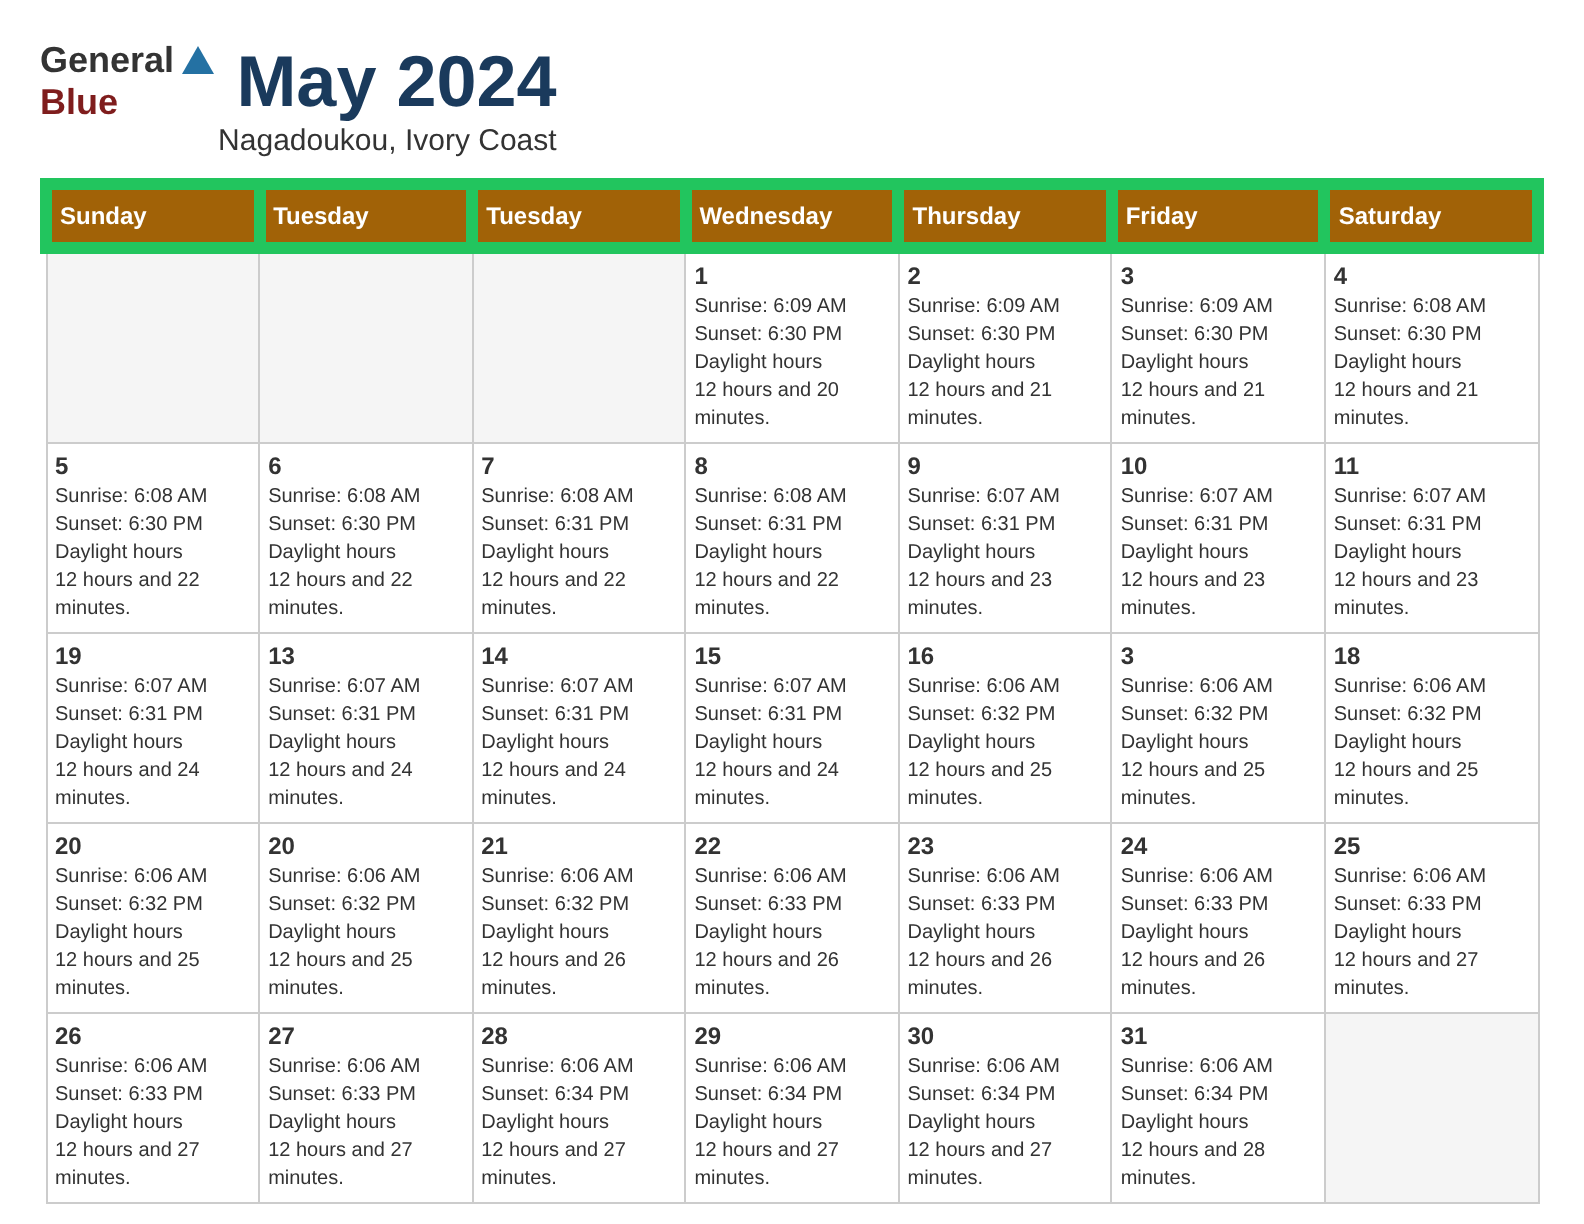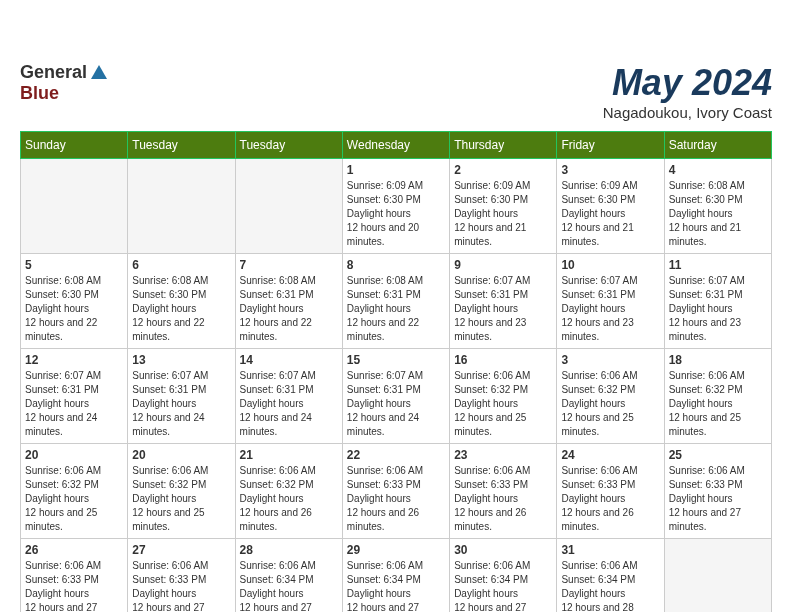--- a/index.html
+++ b/index.html
@@ -5,57 +5,54 @@
     * { box-sizing: border-box; margin: 0; padding: 0; }
     body {
       font-family: Arial, sans-serif;
       background: #fff;
       width: 792px;
       min-height: 612px;
       padding: 20px;
     }
     .header {
       display: flex;
-      justify-content: space-between;
       align-items: flex-start;
       margin-bottom: 10px;
-      margin-top: 42px;
     }
     .logo {
       display: flex;
       align-items: center;
     }
     .logo-general { color: #333; }
     .logo-blue { color: #1a5276; }
     .title-block {
       text-align: right;
     }
     .month-title {
       font-size: 36px;
       font-weight: bold;
       color: #1a3a5c;
-      font-style: italic;
     }
     .location {
       font-size: 15px;
       color: #333;
     }
     table {
       width: 100%;
       border-collapse: collapse;
       table-layout: fixed;
     }
     th {
-      background-color: #4d7c0f;
+      background-color: #a16207;
       color: #fff;
       font-size: 12px;
-      font-weight: normal;
+      font-weight: bold;
       padding: 6px 4px;
       text-align: left;
-      border: 1px solid #22c55e;
+      border: 6px solid #22c55e;
     }
     td {
       border: 1px solid #ccc;
       vertical-align: top;
       padding: 4px;
       height: 90px;
       font-size: 10px;
       color: #333;
       background: #fff;
     }
@@ -207,21 +204,21 @@
           <div class="day-info">
             Sunrise: 6:07 AM<br>
             Sunset: 6:31 PM<br>
             Daylight hours<br>
             12 hours and 23 minutes.
           </div>
         </td>
       </tr>
       <tr>
         <td>
-          <span class="day-num">12</span>
+          <span class="day-num">19</span>
           <div class="day-info">
             Sunrise: 6:07 AM<br>
             Sunset: 6:31 PM<br>
             Daylight hours<br>
             12 hours and 24 minutes.
           </div>
         </td>
         <td>
           <span class="day-num">13</span>
           <div class="day-info">

